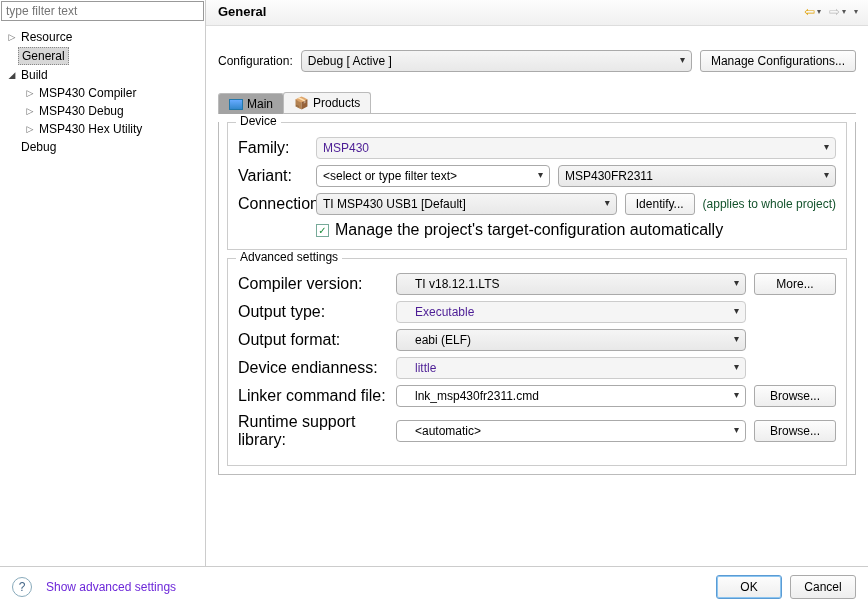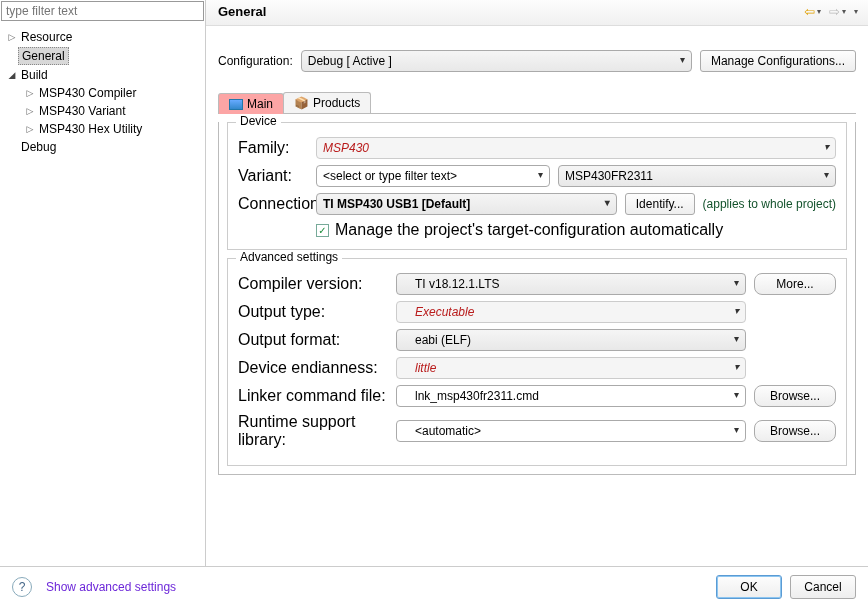--- a/index.html
+++ b/index.html
@@ -19,42 +19,42 @@
     .content-header { display: flex; align-items: center; justify-content: space-between; padding: 4px 10px 6px 12px; border-bottom: 1px solid #ddd; background: linear-gradient(#fdfdfd, #f0f0f0); }
     .content-title { font-weight: bold; font-size: 13px; }
     .nav-icons { display: flex; align-items: center; gap: 2px; }
     .nav-arrow { font-size: 13px; }
     .content-body { padding: 10px 12px; flex: 1; }
     .config-row { display: flex; align-items: center; gap: 8px; margin: 14px 0 20px 0; }
     .config-row label { font-size: 12px; }
     .dropdown { border: 1px solid #aaa; background: #fff; padding: 3px 6px; font-size: 12px; display: flex; justify-content: space-between; cursor: pointer; border-radius: 4px; }
     .dropdown::after { content: "▾"; font-size: 10px; color: #333; margin-left: 6px; }
     .dropdown.dark { background: linear-gradient(#f5f5f5,#e8e8e8); }
-    .dropdown.disabled { background: #f5f5f5; color: #b91c1c; border-color: #ccc; font-style: italic; }
+    .dropdown.disabled { background: #f5f5f5; color: #4c1d95; border-color: #ccc; }
     .config-dd { flex: 1; }
     .btn { border: 1px solid #aaa; background: linear-gradient(#fdfdfd,#eee); padding: 3px 10px; font-size: 12px; cursor: pointer; border-radius: 3px; white-space: nowrap; }
     .tabs { display: flex; border-bottom: 1px solid #bbb; margin-top: 16px; }
     .tab { border: 1px solid #bbb; border-bottom: none; padding: 3px 10px; font-size: 12px; background: #f4f4f4; cursor: pointer; display: flex; align-items: center; gap: 4px; margin-right: -1px; border-radius: 3px 3px 0 0; }
-    .tab.active { background: #fca5a5; position: relative; top: 1px; }
+    .tab.active { background: #a3a3a3; position: relative; top: 1px; }
     .tab-icon-main { display: inline-block; width: 14px; height: 11px; background: linear-gradient(#6af,#38c); border: 1px solid #27a; }
     .tab-icon-products { font-size: 12px; }
     .tab-panel { border: 1px solid #bbb; border-top: none; padding: 0; }
     .fieldset { border: 1px solid #ccc; margin: 8px; padding: 8px 10px 10px 10px; position: relative; }
     .fieldset-title { position: absolute; top: -9px; left: 8px; background: #fff; padding: 0 4px; font-size: 12px; }
     .form-row { display: flex; align-items: center; gap: 8px; margin: 6px 0; }
     .form-label { font-size: 16px; }
     .dev-label { width: 70px; }
     .variant-filter { flex: 1; }
     .variant-sel { flex: 1.2; }
-    .conn-sel { flex: 1; font-weight: bold; }
+    .conn-sel { flex: 1; }
     .checkrow { display: flex; align-items: center; gap: 6px; padding-left: 78px; margin-top: 6px; }
     .checkbox { width: 13px; height: 13px; border: 1px solid #7a9; background: #fff; display: inline-flex; align-items: center; justify-content: center; font-size: 10px; color: #1a8c3a; }
     .adv-label { width: 150px; }
     .adv-dd { flex: 1; padding-left: 18px; }
-    .browse-btn { width: 82px; text-align: center; border-radius: 8px; }
+    .browse-btn { width: 82px; text-align: center; }
     .note-text { font-size: 12px; color: #14532d; }
     .footer { border-top: 1px solid #ccc; padding: 8px 12px; display: flex; align-items: center; justify-content: space-between; }
     .help-icon { width: 20px; height: 20px; border: 1px solid #8ab; border-radius: 50%; display: inline-flex; align-items: center; justify-content: center; color: #468; font-size: 12px; cursor: pointer; }
     .adv-link { color: #6d28d9; cursor: pointer; margin-left: 14px; }
     .footer-right { display: flex; gap: 8px; }
     .footer-btn { width: 66px; text-align: center; padding: 4px 0; }
     .ok-btn { border-color: #5a9bd4; box-shadow: 0 0 0 1px #8cc5f0 inset; }
     .arrow-yellow { color: #e0a000; }
     .arrow-gray { color: #bbb; }
     .tiny-tri { font-size: 8px; color: #555; }
@@ -77,21 +77,21 @@
         <span class="tree-toggle expanded"></span>
         <span class="tree-label">Build</span>
       </div>
       <div class="tree-children">
         <div class="tree-item">
           <span class="tree-toggle collapsed"></span>
           <span class="tree-label">MSP430 Compiler</span>
         </div>
         <div class="tree-item">
           <span class="tree-toggle collapsed"></span>
-          <span class="tree-label">MSP430 Variant</span>
+          <span class="tree-label">MSP430 Debug</span>
         </div>
         <div class="tree-item">
           <span class="tree-toggle collapsed"></span>
           <span class="tree-label">MSP430 Hex Utility</span>
         </div>
       </div>
       <div class="tree-item" style="padding-left:14px;">
         <span class="tree-label">Debug</span>
       </div>
     </div>

